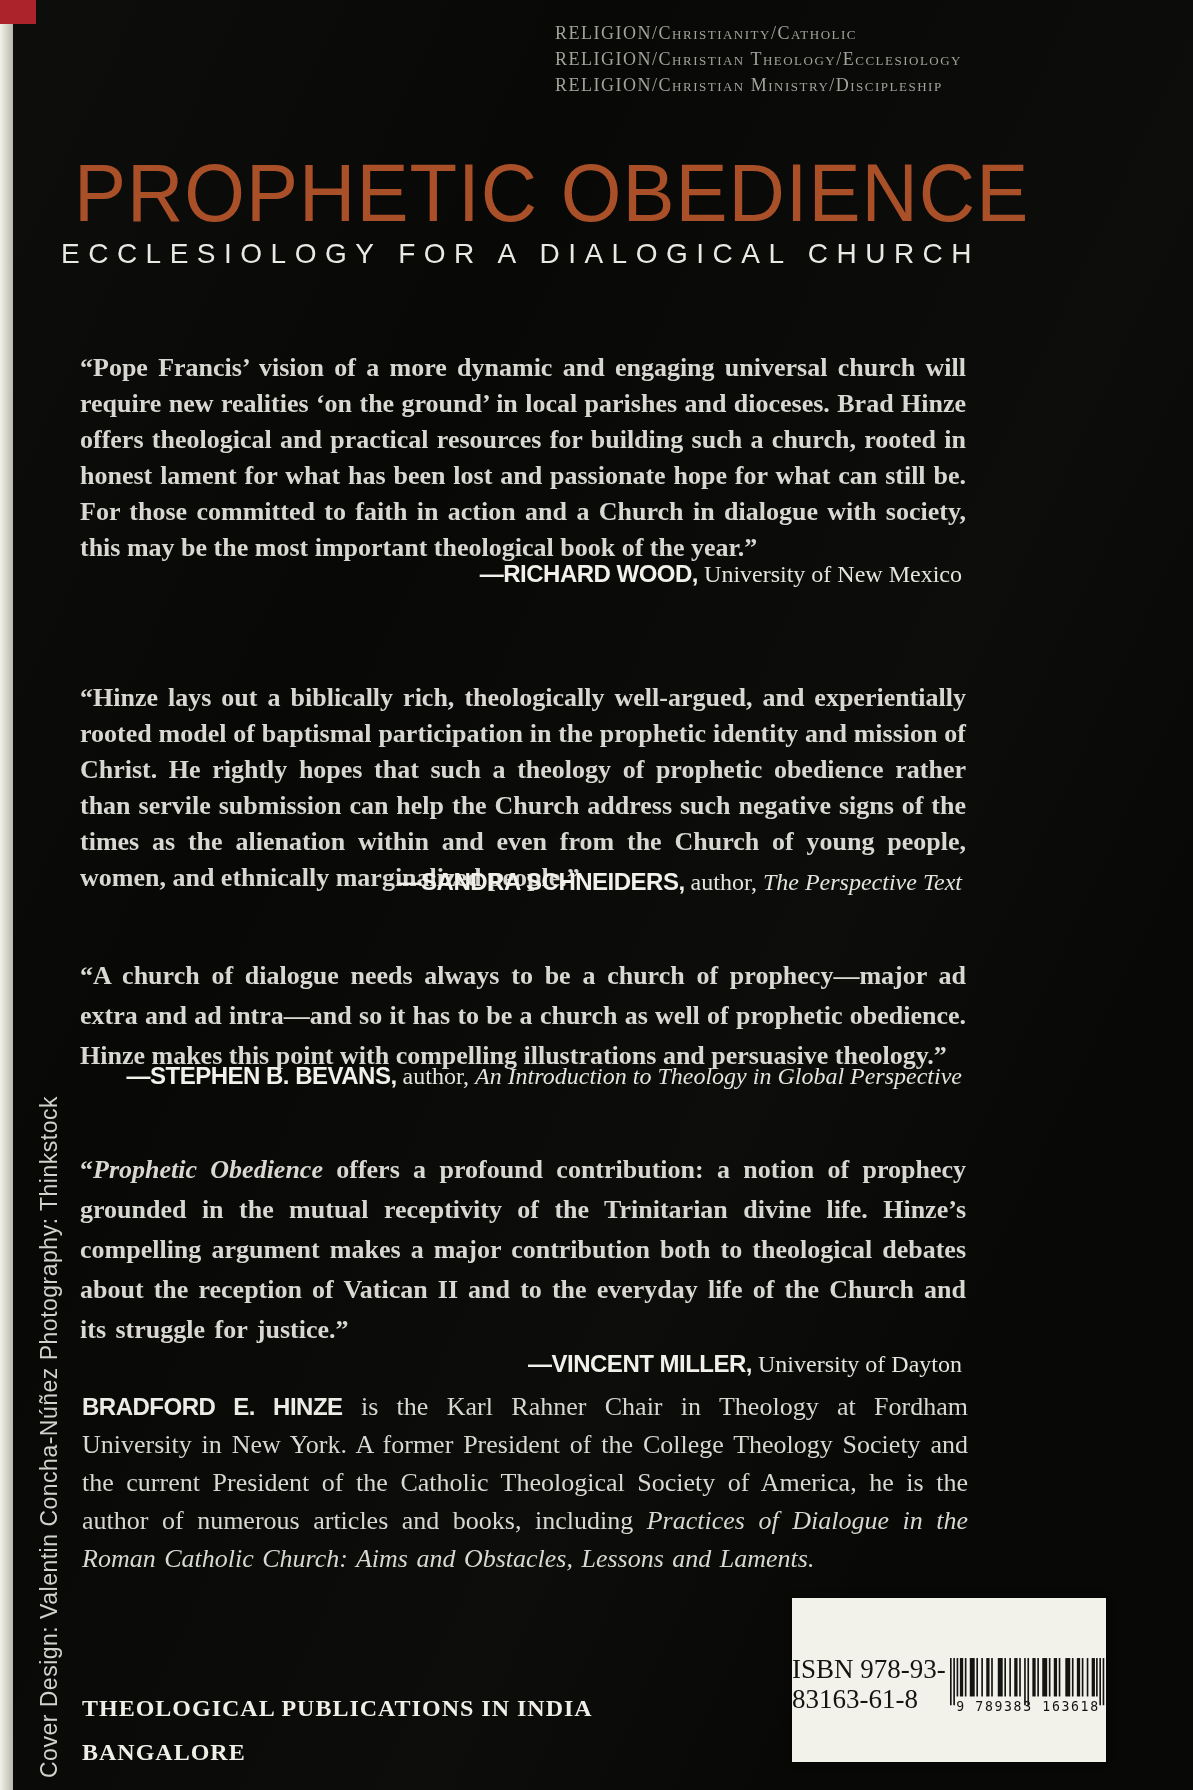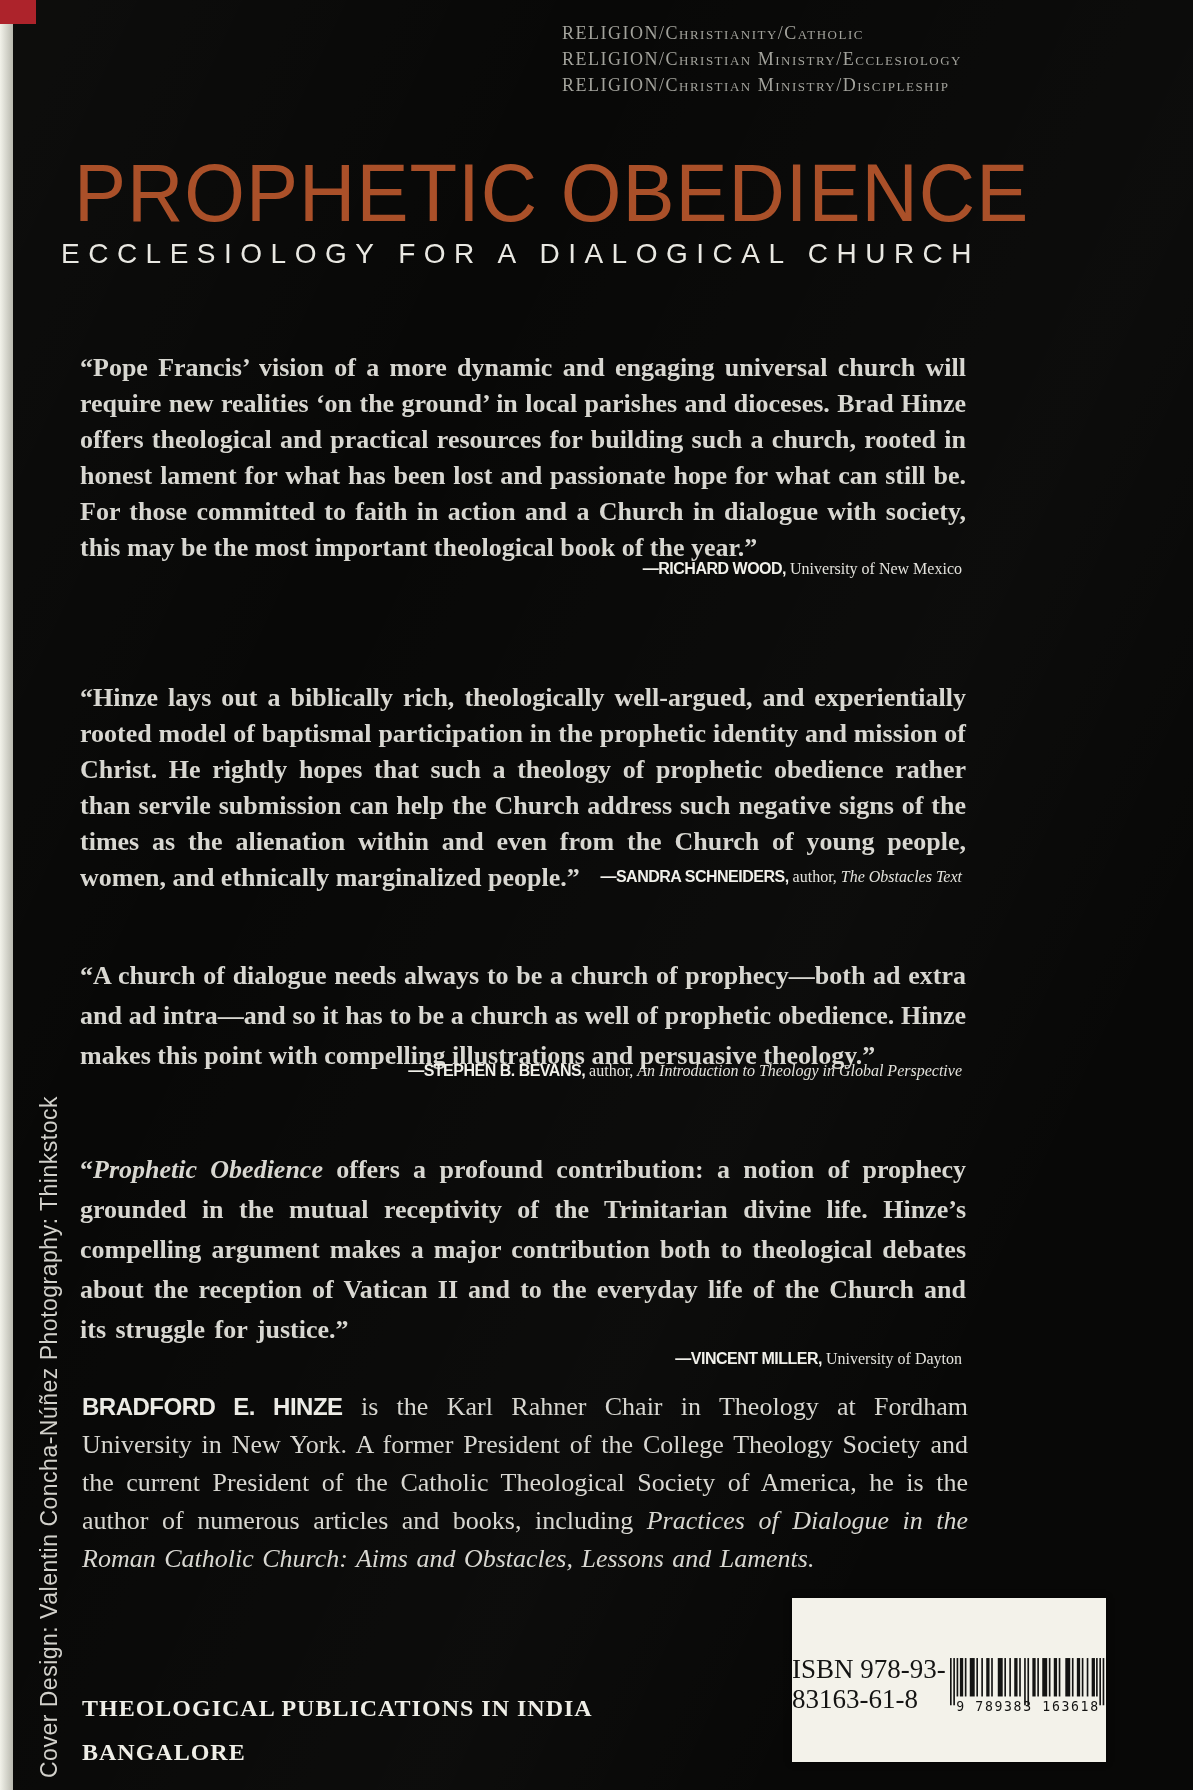--- a/index.html
+++ b/index.html
@@ -33,21 +33,21 @@
     font-size:28px;letter-spacing:8.5px;color:#e9e8e2;white-space:nowrap;}
 
   
   .quote{position:absolute;left:76px;width:886px;margin:4px;
     text-align:justify;color:#d8d7d1;font-size:26px;font-weight:bold;}
   .q1{top:346px;line-height:36px;}
   .q2{top:676px;line-height:36px;}
   .q3{top:952px;line-height:40px;}
   .q4{top:1146px;line-height:40px;word-spacing:3px;}
   .attribution{position:absolute;left:76px;width:886px;text-align:right;
-    color:#e4e3dd;font-size:16px;}
+    color:#e4e3dd;font-size:24px;}
   .attr1{top:560px;}
   .attr2{top:868px;}
   .attr3{top:1062px;}
   .attr4{top:1306px;margin-top:44px;}
   .attr-name{font-family:"Liberation Sans","DejaVu Sans",sans-serif;
     font-weight:700;letter-spacing:-0.5px;color:#f1f0ea;}
   .attr-plain{font-family:"Liberation Serif","DejaVu Serif",serif;}
   .attr-italic{font-style:italic;}
 
   
@@ -80,38 +80,38 @@
 </head>
 <body>
 
 <div class="cover">
 
   <div class="edge-strip"></div>
   <div class="corner-mark"></div>
 
   <div class="categories">
     <div>RELIGION/Christianity/Catholic</div>
-    <div>RELIGION/Christian Ministry/Ecclesiology</div>
+    <div>RELIGION/Christian Theology/Ecclesiology</div>
     <div>RELIGION/Christian Ministry/Discipleship</div>
   </div>
 
   <div class="title">PROPHETIC OBEDIENCE</div>
   <div class="subtitle">ECCLESIOLOGY FOR A DIALOGICAL CHURCH</div>
 
   <p class="quote q1">“Pope Francis’ vision of a more dynamic and engaging universal church will require new realities ‘on the ground’ in local parishes and dioceses. Brad Hinze offers theological and practical resources for building such a church, rooted in honest lament for what has been lost and passionate hope for what can still be. For those committed to faith in action and a Church in dialogue with society, this may be the most important theological book of the year.”</p>
   <div class="attribution attr1">
     <span class="attr-name">—RICHARD WOOD,</span><span class="attr-plain"> University of New Mexico</span>
   </div>
 
   <p class="quote q2">“Hinze lays out a biblically rich, theologically well-argued, and experientially rooted model of baptismal participation in the prophetic identity and mission of Christ. He rightly hopes that such a theology of prophetic obedience rather than servile submission can help the Church address such negative signs of the times as the alienation within and even from the Church of young people, women, and ethnically marginalized people.”</p>
   <div class="attribution attr2">
-    <span class="attr-name">—SANDRA SCHNEIDERS,</span><span class="attr-plain"> author, </span><span class="attr-plain attr-italic">The Obstacles Text</span>
+    <span class="attr-name">—SANDRA SCHNEIDERS,</span><span class="attr-plain"> author, </span><span class="attr-plain attr-italic">The Perspective Text</span>
   </div>
 
-  <p class="quote q3">“A church of dialogue needs always to be a church of prophecy—both ad extra and ad intra—and so it has to be a church as well of prophetic obedience. Hinze makes this point with compelling illustrations and persuasive theology.”</p>
+  <p class="quote q3">“A church of dialogue needs always to be a church of prophecy—major ad extra and ad intra—and so it has to be a church as well of prophetic obedience. Hinze makes this point with compelling illustrations and persuasive theology.”</p>
   <div class="attribution attr3">
     <span class="attr-name">—STEPHEN B. BEVANS,</span><span class="attr-plain"> author, </span><span class="attr-plain attr-italic">An Introduction to Theology in Global Perspective</span>
   </div>
 
   <p class="quote q4">
     <span>“</span><em>Prophetic Obedience</em><span> offers a profound contribution: a notion of prophecy grounded in the mutual receptivity of the Trinitarian divine life. Hinze’s compelling argument makes a major contribution both to theological debates about the reception of Vatican II and to the everyday life of the Church and its struggle for justice.”</span>
   </p>
   <div class="attribution attr4">
     <span class="attr-name">—VINCENT MILLER,</span><span class="attr-plain"> University of Dayton</span>
   </div>

